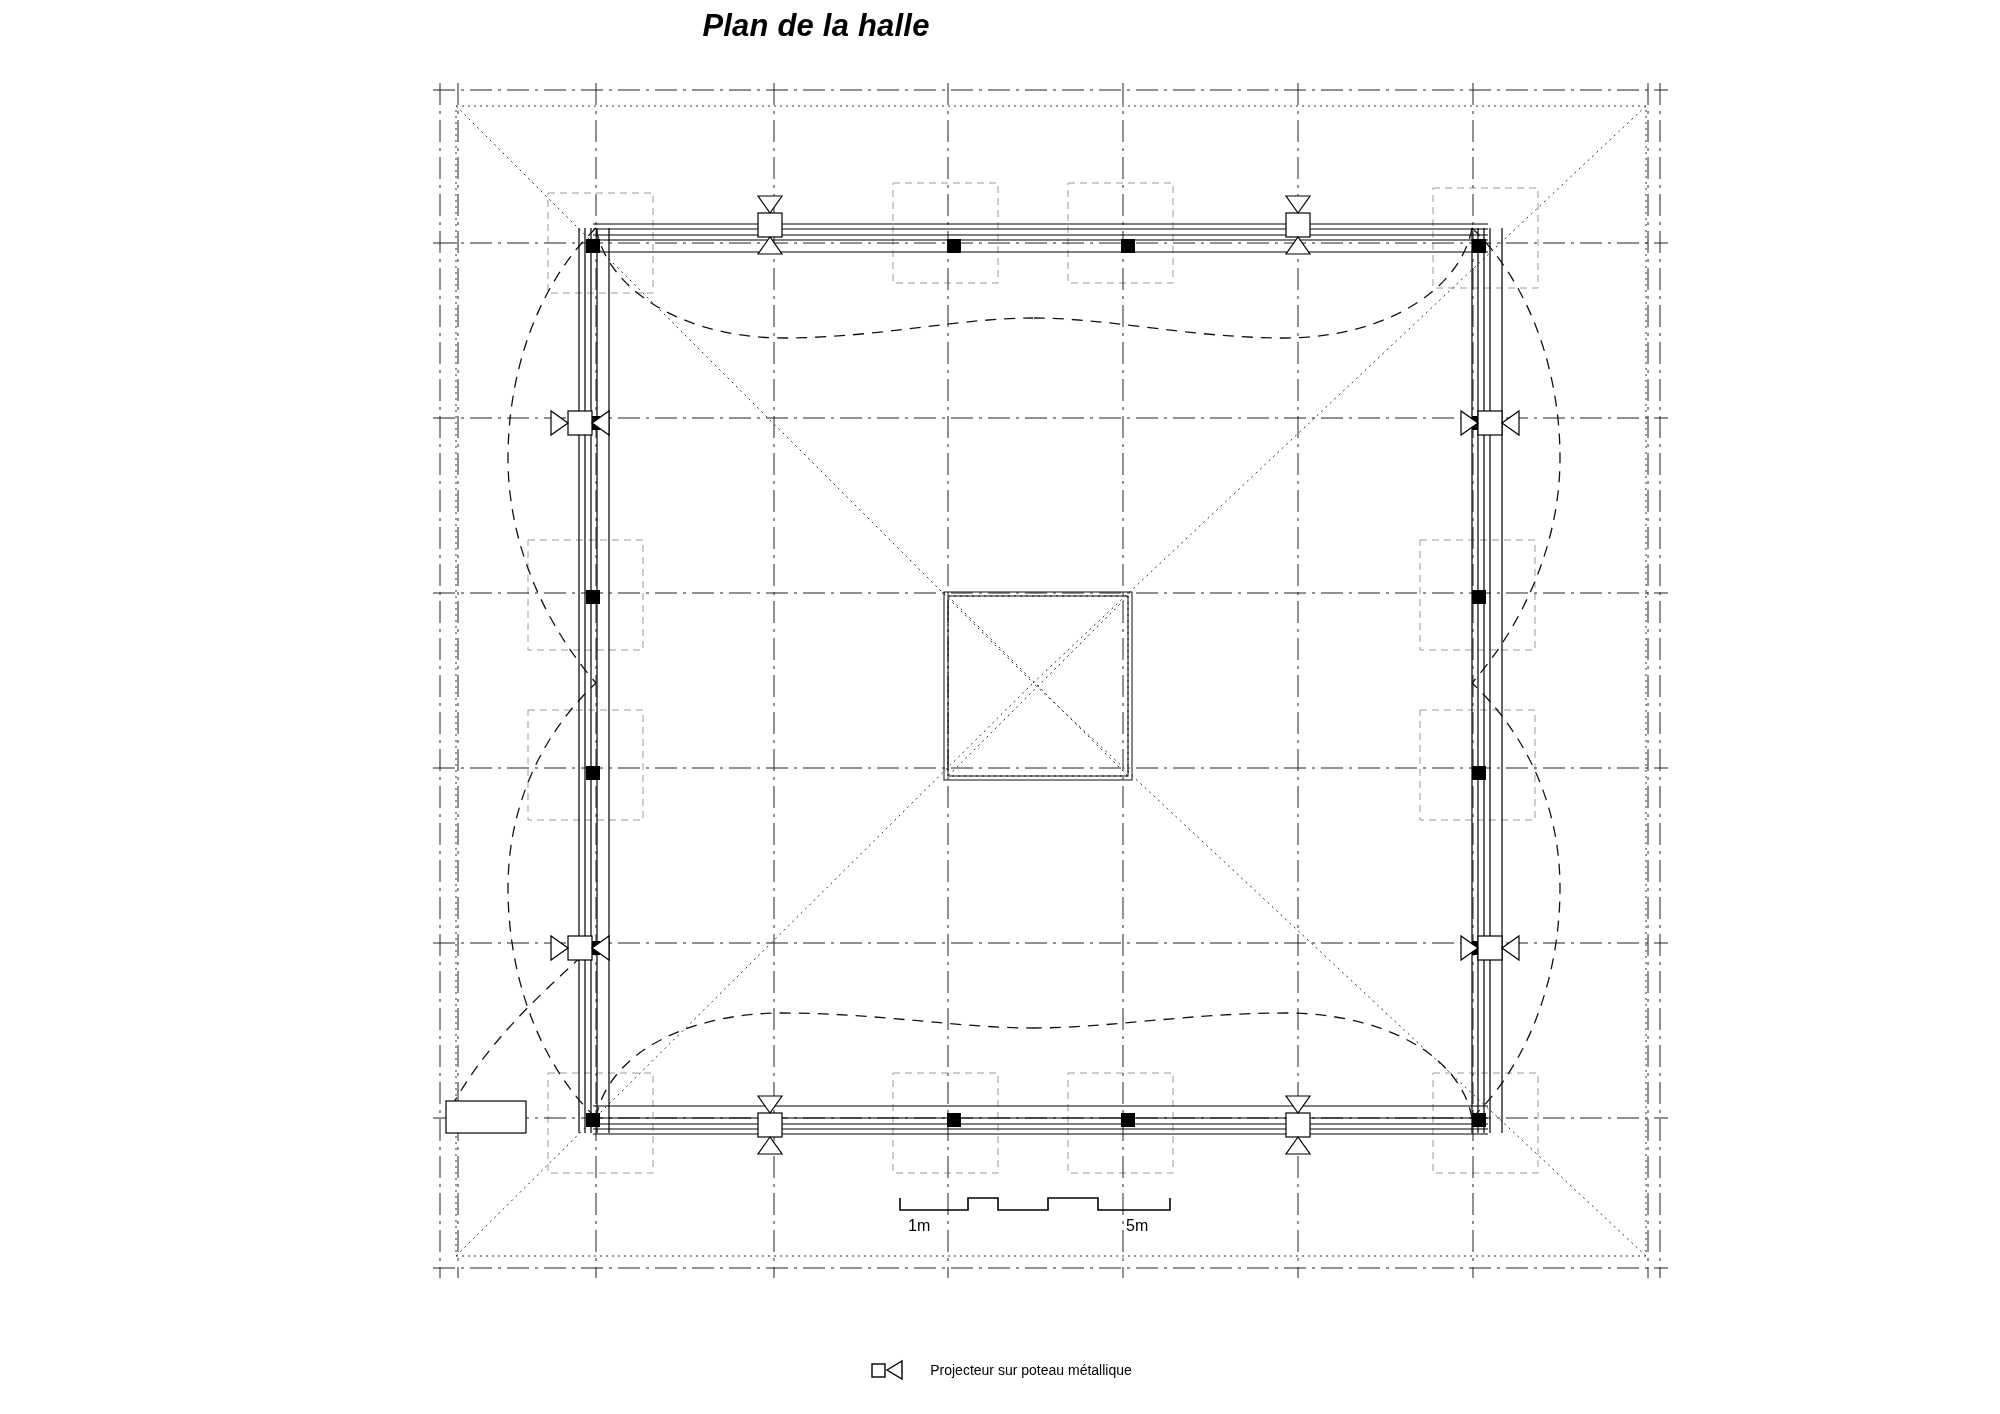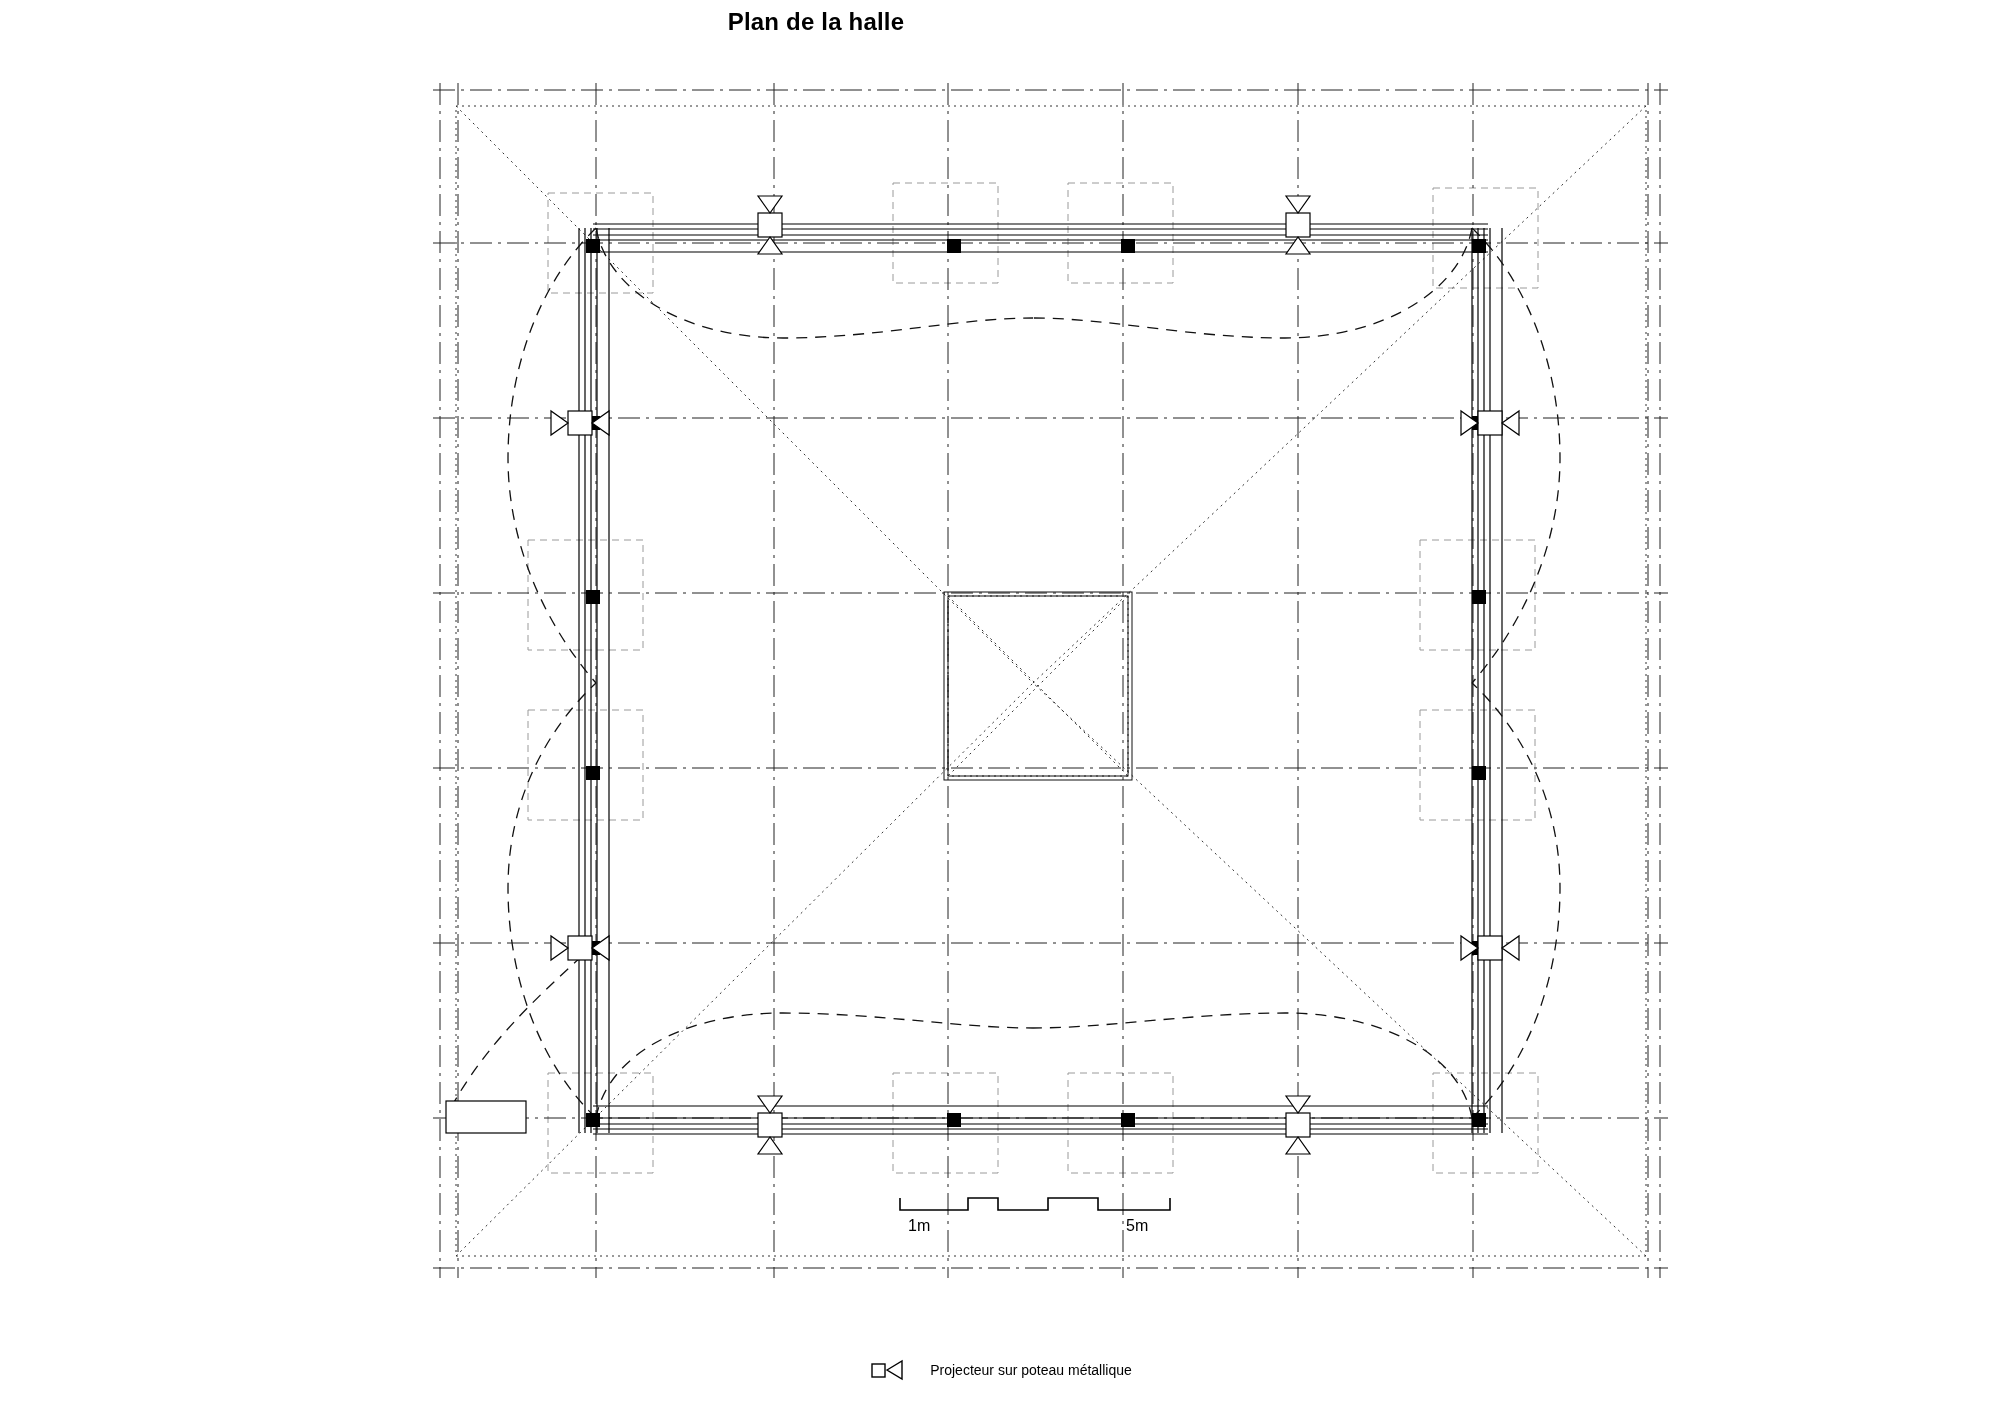--- a/index.html
+++ b/index.html
@@ -20,23 +20,24 @@
     left: 0; top: 0;
     width: 2000px;
     height: 1414px;
   }
   #plan-title {
     position: absolute;
     left: 0;
     top: 8px;
     width: 1632px;
     text-align: center;
-    font-size: 24px;
+    font-size: 31px;
     font-weight: bold;
     letter-spacing: 0.2px;
+    font-style: italic;
   }
   #drawing-wrap {
     position: absolute;
     left: 0;
     top: 28px;
     width: 2000px;
     height: 1300px;
     margin-left: 48px;
   }
   svg#plan-svg {

